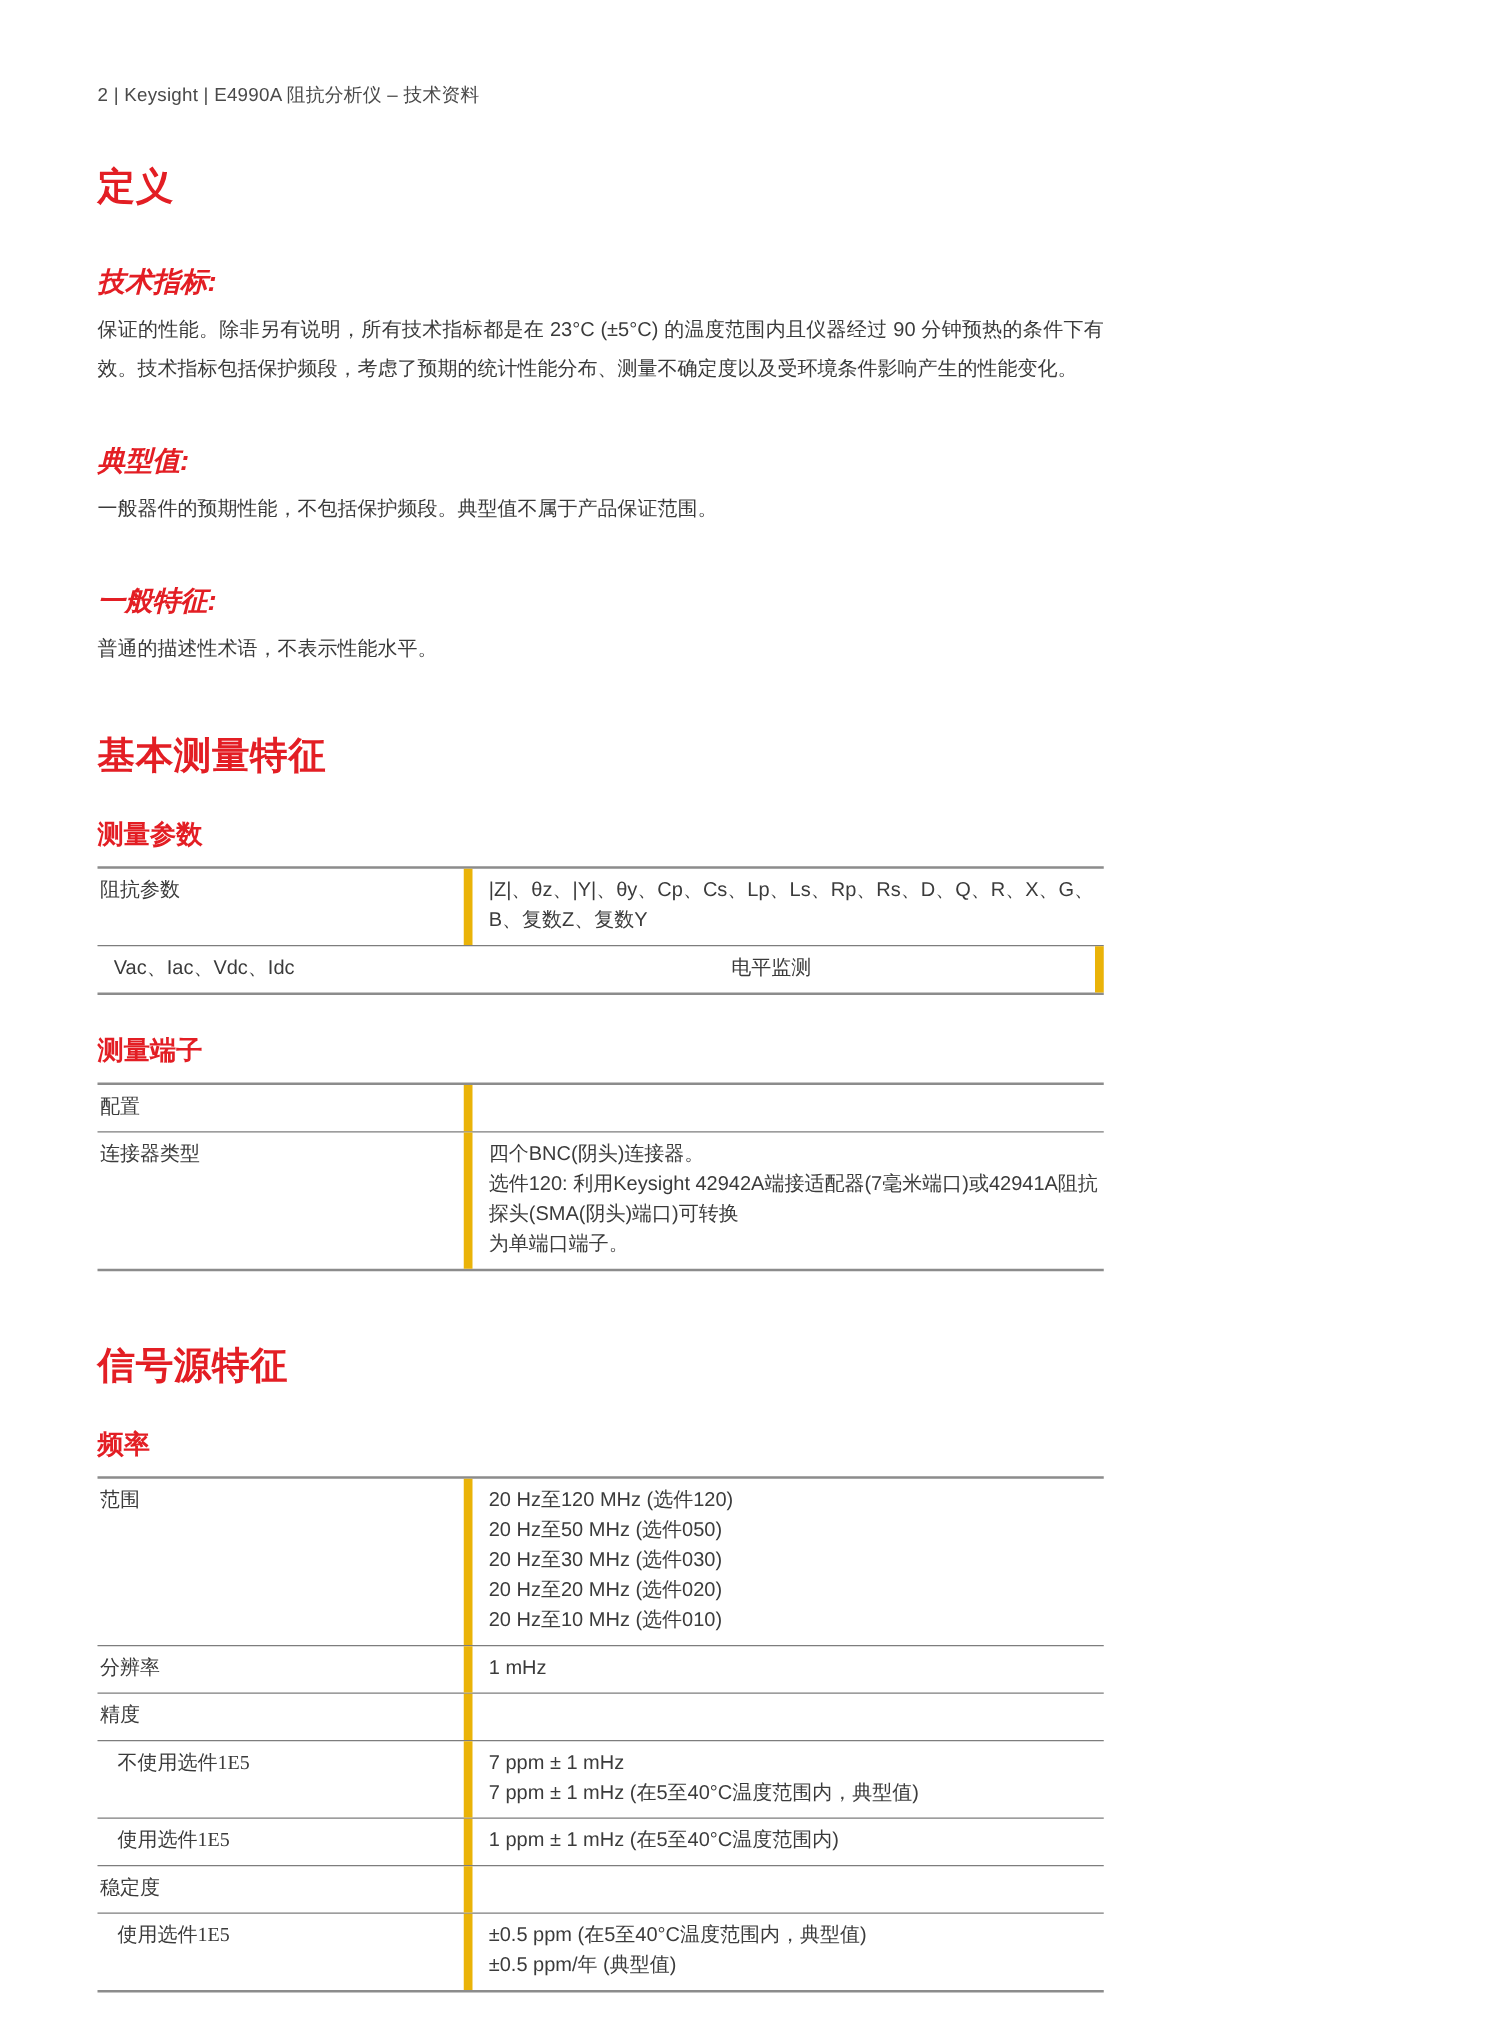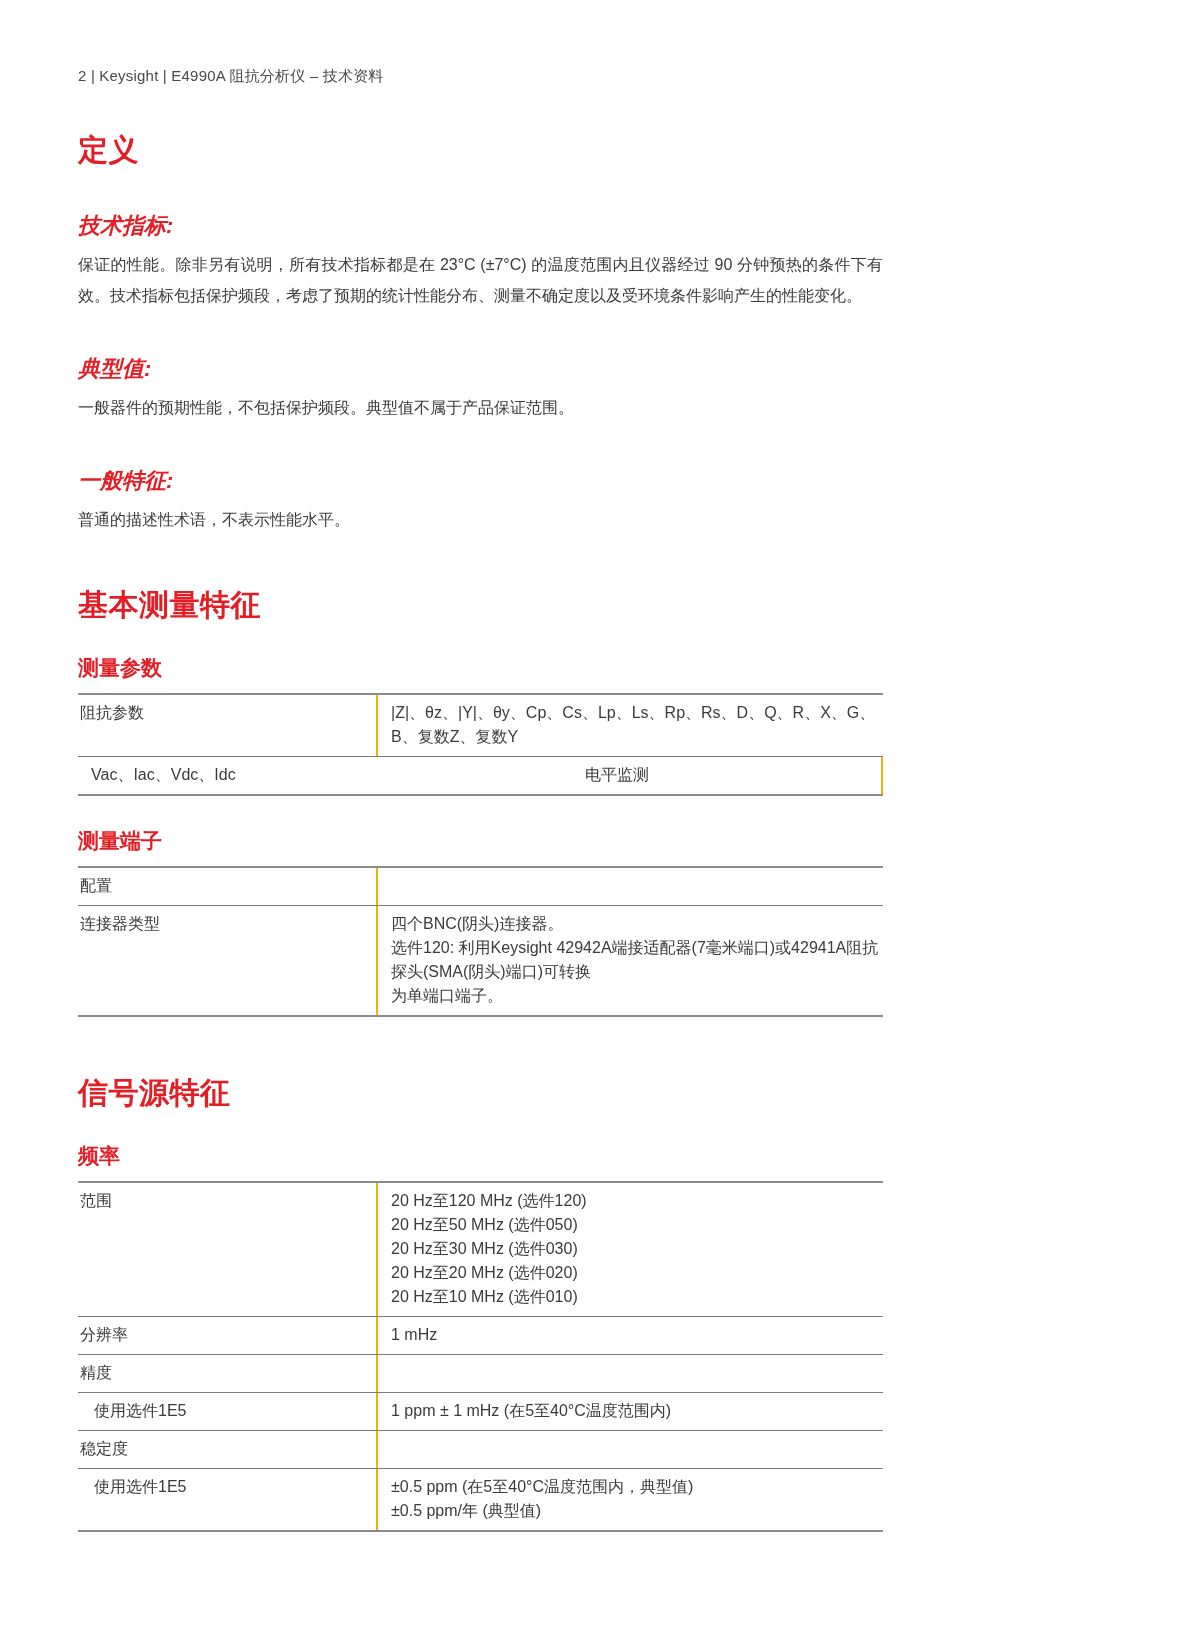--- a/index.html
+++ b/index.html
@@ -68,42 +68,43 @@
   }
   .trow:first-child { border-top: none; }
   .cell {
     font-size: 16px;
     line-height: 24px;
     padding: 6px 0 7px 0;
   }
   .cell.label {
     width: 300px;
     flex: 0 0 300px;
-    border-right: 2px solid #eab308;
+    border-right: 7px solid #eab308;
     padding-left: 2px;
+    font-family: Liberation Serif, serif;
   }
   .cell.label.indent { padding-left: 16px; }
   .cell.value {
     flex: 1 1 auto;
     padding-left: 13px;
     white-space: pre-line;
   }
   :root { --red: #e31e24; }
 </style>
 </head>
 <body>
 
 <div class="page">
 
   <div class="doc-header">2 | Keysight | E4990A 阻抗分析仪 – 技术资料</div>
 
   <h1 class="section-title mt-title1">定义</h1>
 
   <h2 class="sub-title mt-sub">技术指标:</h2>
-  <p class="body-text mt-para">保证的性能。除非另有说明，所有技术指标都是在 23°C (±7°C) 的温度范围内且仪器经过 90 分钟预热的条件下有效。技术指标包括保护频段，考虑了预期的统计性能分布、测量不确定度以及受环境条件影响产生的性能变化。</p>
+  <p class="body-text mt-para">保证的性能。除非另有说明，所有技术指标都是在 23°C (±5°C) 的温度范围内且仪器经过 90 分钟预热的条件下有效。技术指标包括保护频段，考虑了预期的统计性能分布、测量不确定度以及受环境条件影响产生的性能变化。</p>
 
   <h2 class="sub-title mt-sub">典型值:</h2>
   <p class="body-text mt-para">一般器件的预期性能，不包括保护频段。典型值不属于产品保证范围。</p>
 
   <h2 class="sub-title mt-sub">一般特征:</h2>
   <p class="body-text mt-para">普通的描述性术语，不表示性能水平。</p>
 
   <h1 class="section-title mt-big">基本测量特征</h1>
 
   <h3 class="table-title mt-tabhead">测量参数</h3>
@@ -145,20 +146,25 @@
     </div>
     <div class="trow">
       <div class="cell label">分辨率</div>
       <div class="cell value">1 mHz</div>
     </div>
     <div class="trow">
       <div class="cell label">精度</div>
       <div class="cell value"></div>
     </div>
     <div class="trow">
+      <div class="cell label indent">不使用选件1E5</div>
+      <div class="cell value">7 ppm ± 1 mHz
+7 ppm ± 1 mHz (在5至40°C温度范围内，典型值)</div>
+    </div>
+    <div class="trow">
       <div class="cell label indent">使用选件1E5</div>
       <div class="cell value">1 ppm ± 1 mHz (在5至40°C温度范围内)</div>
     </div>
     <div class="trow">
       <div class="cell label">稳定度</div>
       <div class="cell value"></div>
     </div>
     <div class="trow">
       <div class="cell label indent">使用选件1E5</div>
       <div class="cell value">±0.5 ppm (在5至40°C温度范围内，典型值)

